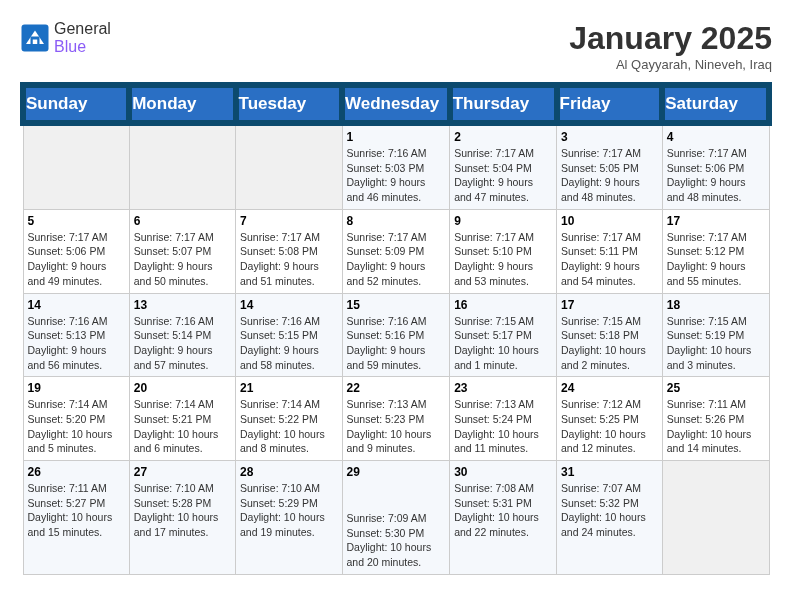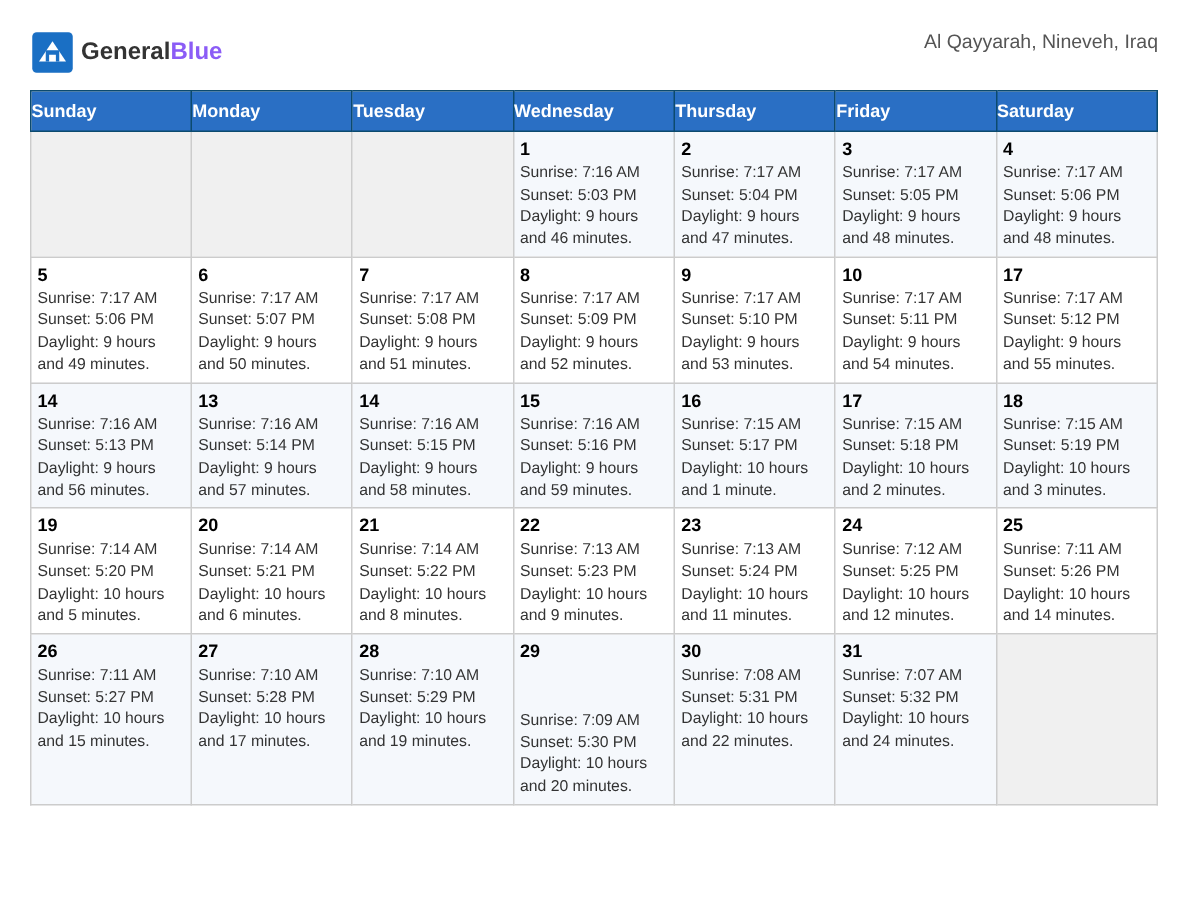--- a/index.html
+++ b/index.html
@@ -16,23 +16,23 @@
       align-items: flex-start;
       margin-bottom: 10px;
     }
     .logo {
       display: flex;
       align-items: center;
       gap: 4px;
     }
     .logo-text {
       display: flex;
-      flex-direction: row;
+      flex-direction: column;
       font-size: 16px;
-      font-weight: bold;
+      font-weight: normal;
       line-height: 1.1;
     }
     .logo-general { color: #333; }
     .logo-blue { color: #8b5cf6; }
     .logo-icon {
       width: 30px;
       height: 30px;
     }
     .title-area {
       text-align: right;
@@ -49,23 +49,23 @@
     table {
       width: 100%;
       border-collapse: collapse;
       font-size: 11px;
     }
     thead tr th {
       background-color: #2a6fc4;
       color: #fff;
       padding: 6px 0;
       text-align: left;
-      font-size: 12px;
+      font-size: 17px;
       font-weight: bold;
-      border: 1px solid #0c4a6e;
+      border: 6px solid #0c4a6e;
     }
     tbody tr td {
       border: 1px solid #ccc;
       vertical-align: top;
       padding: 4px;
       width: 108px;
       min-height: 80px;
       background: #fff;
     }
     tbody tr:nth-child(odd) td {
@@ -99,20 +99,21 @@
       <polygon points="8,28 20,10 32,28" fill="white"></polygon>
       <rect x="14" y="18" width="12" height="10" fill="#1a6fc4"></rect>
       <rect x="17" y="22" width="6" height="6" fill="white"></rect>
     </svg>
     <div class="logo-text">
       <span class="logo-general">General</span>
       <span class="logo-blue">Blue</span>
     </div>
   </div>
   <div class="title-area">
+    <div class="cal-title">January 2025</div>
     <div class="cal-subtitle">Al Qayyarah, Nineveh, Iraq</div>
   </div>
 </div>
 
 <table>
   <thead>
     <tr>
     <th>Sunday</th>
         <th>Monday</th>
         <th>Tuesday</th>

